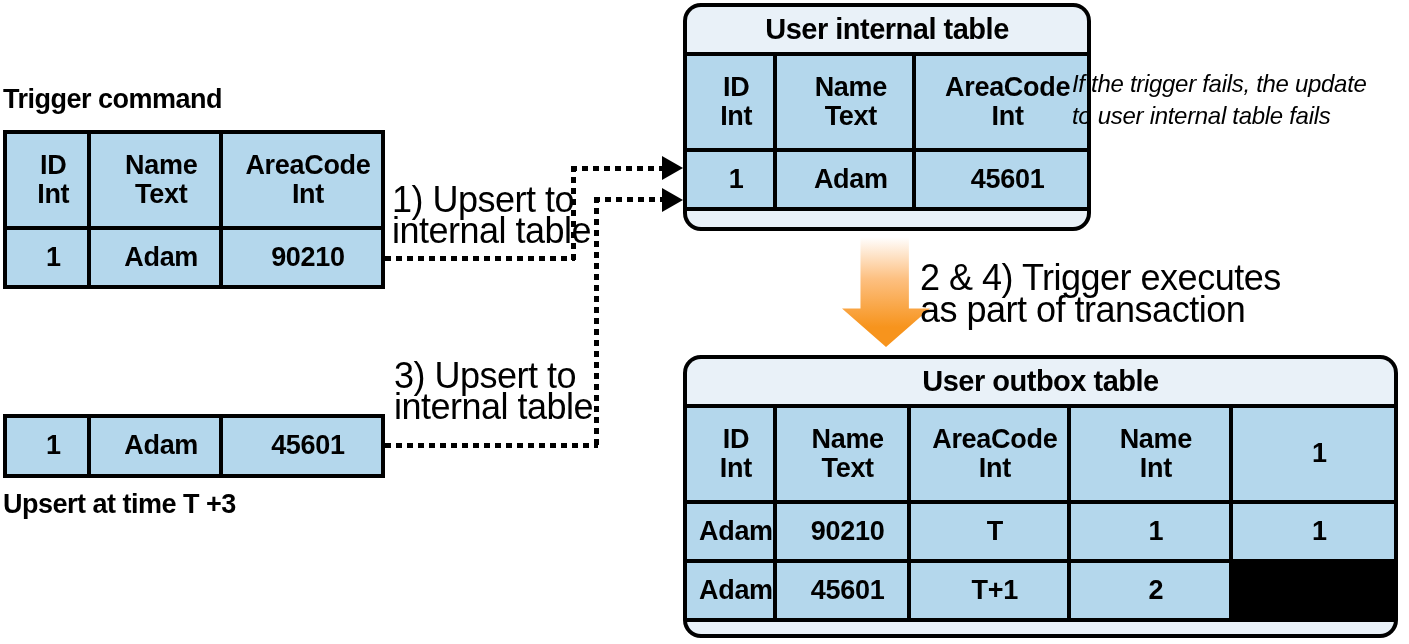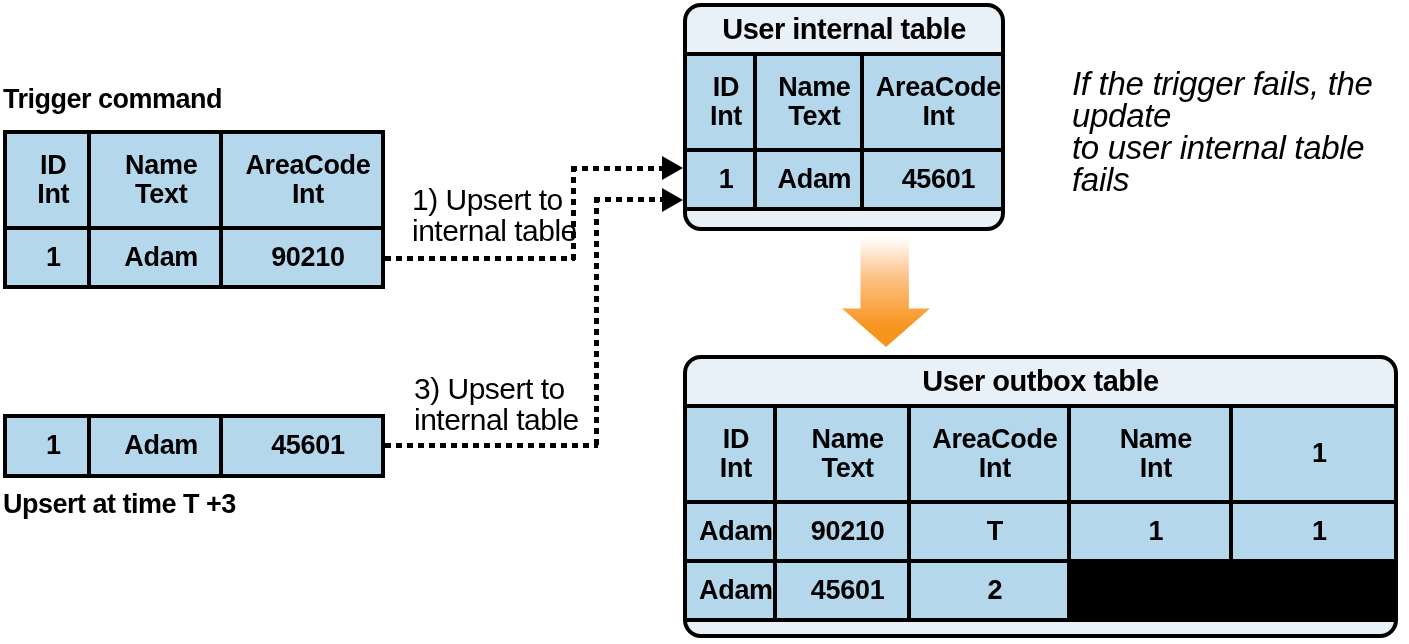--- a/index.html
+++ b/index.html
@@ -7,22 +7,22 @@
     --strip-blue:#e9f1f8;
     --line-black:#000000;
     --arrow-orange:#f7941d;
   }
   *{box-sizing:border-box;margin:0;padding:0;}
   html,body{background:#ffffff;}
   body{font-family:"Liberation Sans",sans-serif;color:#000;}
   .canvas{position:relative;width:1409px;height:644px;background:#fff;overflow:hidden;}
 
   .h1{position:absolute;font-weight:700;font-size:27px;letter-spacing:-0.5px;white-space:nowrap;}
-  .step{position:absolute;font-weight:400;font-size:30px;line-height:31px;letter-spacing:-0.5px;white-space:pre-line;margin-left:20px;}
-  .note{position:absolute;font-style:italic;font-weight:400;font-size:33px;line-height:32px;letter-spacing:-0.3px;white-space:pre-line;}
+  .step{position:absolute;font-weight:400;font-size:36px;line-height:31px;letter-spacing:-0.5px;white-space:pre-line;}
+  .note{position:absolute;font-style:italic;font-weight:400;font-size:24px;line-height:32px;letter-spacing:-0.3px;white-space:pre-line;}
 
   .tbl{position:absolute;display:grid;gap:4px;background:var(--line-black);border:4px solid var(--line-black);}
   .cell{background:var(--cell-blue);display:flex;align-items:center;justify-content:center;
         text-align:center;font-weight:700;font-size:27px;line-height:1.08;letter-spacing:-0.3px;white-space:pre-line;padding-left:12px;}
 
   .card{position:absolute;display:flex;flex-direction:column;gap:4px;background:var(--line-black);
         border:4px solid var(--line-black);border-radius:18px;overflow:hidden;}
   .card-title{height:45px;flex:0 0 45px;background:var(--strip-blue);display:flex;align-items:center;justify-content:center;
         font-weight:700;font-size:29px;letter-spacing:-0.5px;}
   .card-grid{display:grid;gap:4px;}
@@ -72,43 +72,45 @@
   <div class="dot-h" style="left:571px;top:166px;width:93px;"></div>
   <div class="ah" style="left:662px;top:156px;"></div>
 
   <div class="dot-h" style="left:385px;top:443px;width:213px;"></div>
   <div class="dot-v" style="left:594px;top:197px;height:251px;"></div>
   <div class="dot-h" style="left:594px;top:197px;width:70px;"></div>
   <div class="ah" style="left:662px;top:188px;"></div>
 
   <div class="step" style="left:392px;top:184px;">1) Upsert to
 internal table</div>
-  <div class="step" style="left:394px;top:373px;">3) Upsert to
+  <div class="step" style="left:394px;top:360px;">3) Upsert to
 internal table</div>
 
-  <div class="card" style="left:683px;top:3px;width:322px;height:228px;">
+  <div class="card" style="left:683px;top:3px;width:408px;height:228px;">
     <div class="card-title">User internal table</div>
     <div class="card-grid" style="grid-template-columns:84fr 131fr 166fr;grid-template-rows:92px 55px;">
       <div class="cell">ID
 Int</div>
       <div class="cell">Name
 Text</div>
       <div class="cell">AreaCode
 Int</div>
       <div class="cell">1</div>
       <div class="cell">Adam</div>
       <div class="cell">45601</div>
     </div>
     <div class="card-footer"></div>
   </div>
 
   <div class="note" style="left:1072px;top:68px;">If the trigger fails, the update
 to user internal table fails</div>
 
   <div class="big-arrow" style="left:842px;top:237px;"></div>
+  <div class="step" style="left:920px;top:262px;line-height:32px;">2 &amp; 4) Trigger executes
+as part of transaction</div>
 
   <div class="card" style="left:683px;top:355px;width:715px;height:283px;">
     <div class="card-title">User outbox table</div>
     <div class="card-grid" style="grid-template-columns:84fr 135fr 163fr 164fr 168fr;grid-template-rows:92px 55px 55px;">
       <div class="cell">ID
 Int</div>
       <div class="cell">Name
 Text</div>
       <div class="cell">AreaCode
 Int</div>
@@ -117,18 +119,19 @@
 
       <div class="cell">1</div>
       <div class="cell">Adam</div>
       <div class="cell">90210</div>
       <div class="cell">T</div>
       <div class="cell">1</div>
 
       <div class="cell">1</div>
       <div class="cell">Adam</div>
       <div class="cell">45601</div>
+      <div class="cell">T+1</div>
       <div class="cell">2</div>
     </div>
     <div class="card-footer"></div>
   </div>
 
 </div>
 
 </body></html>

